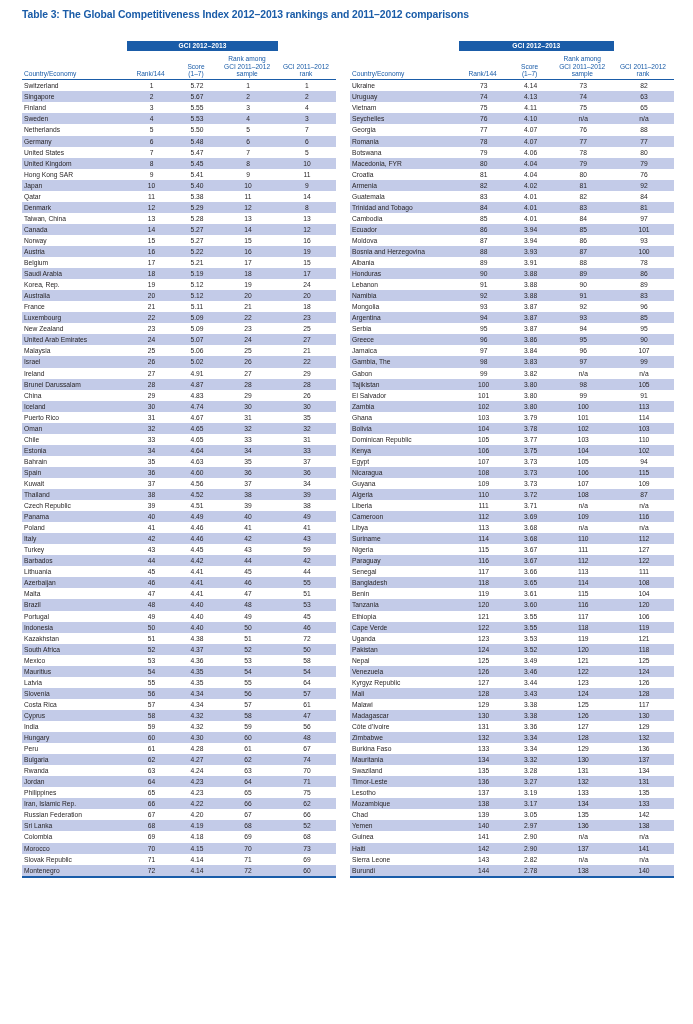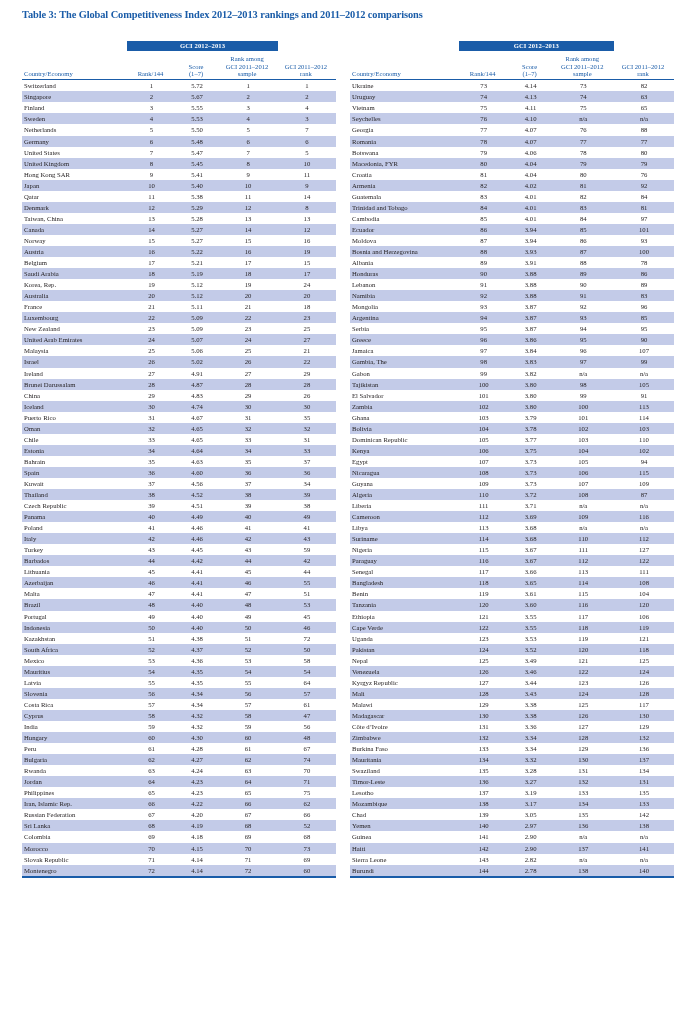--- a/index.html
+++ b/index.html
@@ -13,21 +13,20 @@
     font-family: "Liberation Sans", sans-serif;
     color: #231f20;
     overflow: hidden;
   }
   .page {
     position: relative;
     width: 693px;
     height: 1024px;
     box-sizing: border-box;
     padding: 8px;
-    font-family: Liberation Serif, serif;
   }
   .table-title {
     position: absolute;
     left: 22px;
     top: 9px;
     font-size: 10.4px;
     font-weight: bold;
     color: #1a5ca8;
     letter-spacing: -0.1px;
     white-space: nowrap;

